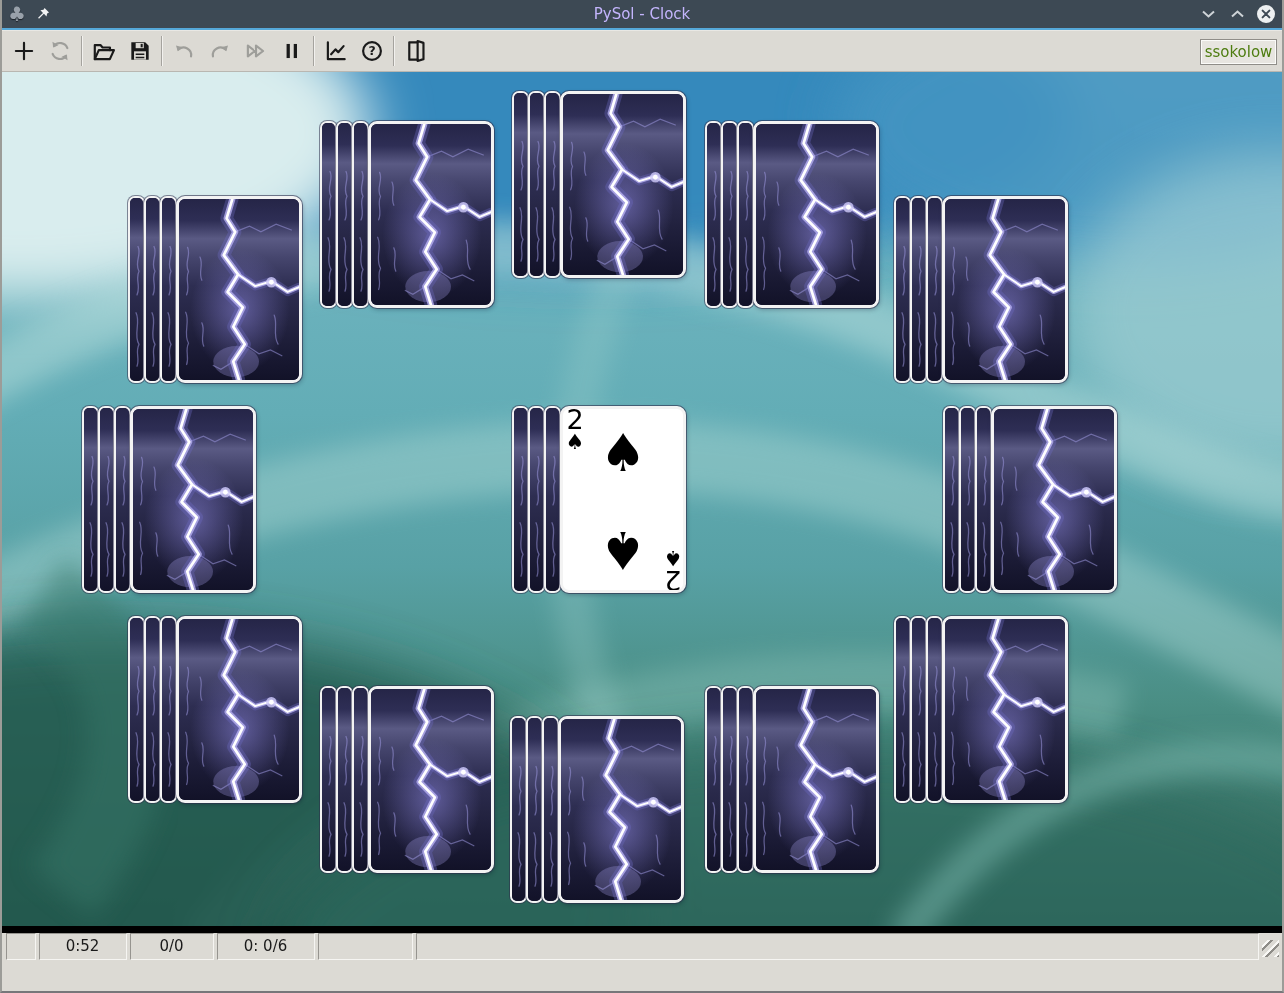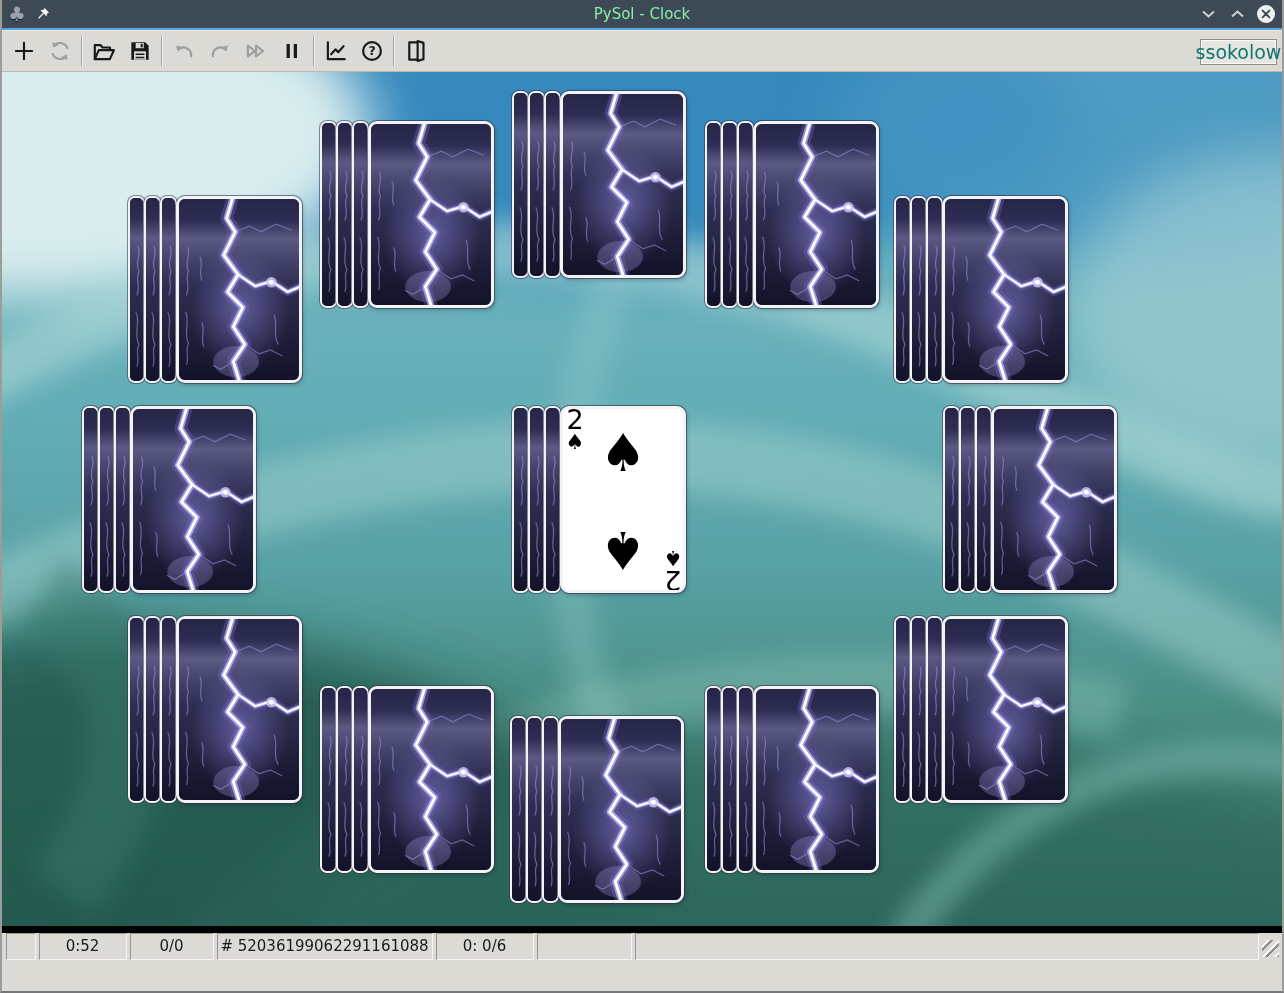--- a/index.html
+++ b/index.html
@@ -6,42 +6,42 @@
   html,body { width:1284px; height:993px; overflow:hidden;
     font-family:"DejaVu Sans","Liberation Sans",sans-serif; }
   .window { position:relative; width:1284px; height:993px; background:#dcdad4;
     border-left:2px solid #9c9c98; border-right:2px solid #9c9c98; border-bottom:2px solid #77777a; }
 
   
   .titlebar { position:relative; height:28px; background:#3d4954; display:flex; align-items:center; }
   .tb-left { display:flex; align-items:center; gap:10px; padding-left:6px; }
   .club-glyph { font-size:20px; line-height:20px; color:#99a1aa; text-shadow:0 1px 1px #1c2228; }
   .pin-svg { display:block; }
-  .tb-title { position:absolute; left:0; right:0; text-align:center; color:#86efac; font-size:15px; pointer-events:none; }
+  .tb-title { position:absolute; left:0; right:0; text-align:center; color:#c4b5fd; font-size:15px; pointer-events:none; }
   .tb-controls { position:absolute; right:6px; top:0; height:28px; display:flex; align-items:center; gap:9px; }
   .tb-btn { display:flex; align-items:center; justify-content:center; width:20px; height:20px; cursor:default; }
   .accent-line { height:2px; background:#55a8d9; }
 
   
   .menubar { height:32px; background:#dcdad4; display:flex; align-items:center; padding-left:4px; }
   .menu-item { font-size:15px; color:#1a1a1a; padding:4px 9px; }
   .menu-item u { text-decoration:underline; text-underline-offset:2px; }
 
   
   .toolbar { position:relative; height:42px; background:#dcdad4; display:flex; align-items:center;
     padding-left:4px; border-top:1px solid #e9e8e4; border-bottom:1px solid #b9b7b1; }
   .tool-btn { width:34px; height:34px; display:flex; align-items:center; justify-content:center; margin:0 1px; }
   .tool-btn.enabled { color:#1a1a1a; }
   .tool-btn.disabled { color:#9e9e9a; }
   .tool-sep { width:2px; height:30px; margin:0 3px;
     background:linear-gradient(90deg,#a5a39e 0 1px,#f2f1ee 1px 2px); }
   .tool-btn svg .s { stroke:currentColor; stroke-width:2; stroke-linecap:round; stroke-linejoin:round; fill:none; }
   .tool-btn svg .f { fill:currentColor; }
   .userbox { position:absolute; right:5px; top:8px; width:77px; height:26px; background:#e7e5e0;
-    border:1px solid #8f8d88; box-shadow:inset 0 0 0 1px #fbfbf9; font-size:19px; color:#0f766e;
+    border:1px solid #8f8d88; box-shadow:inset 0 0 0 1px #fbfbf9; font-size:15px; color:#4d7c0f;
     display:flex; align-items:center; justify-content:center; }
 
   
   .game-area { position:relative; width:1280px; height:854px; overflow:hidden; background:#5ea7ae; }
   .wallpaper { position:absolute; left:0; top:0; width:100%; height:100%; }
   .pile { position:absolute; width:180px; height:191px; }
   .sliver { position:absolute; top:0; width:17px; height:187px; border:2px solid #f3f3f3; border-radius:7px;
     overflow:hidden; background:#23234a; box-shadow:0 0 0 1px rgba(45,45,75,.55); }
   .sliver svg { position:absolute; left:-1px; top:-1px; }
   .card { position:absolute; top:0; width:126px; height:187px; border:3px solid #f3f3f3; border-radius:9px;
@@ -548,20 +548,19 @@
             <span class="csuit">♠</span>
           </div>
         </div>
       </div>
     </div>
 
   <div class="statusbar" id="statusbar">
       <div class="status-panel" style="width: 30px;"></div>
       <div class="status-panel" style="width: 88px;">0:52</div>
       <div class="status-panel" style="width: 84px;">0/0</div>
-      <div class="status-panel" style="width: 216px;"># 52036199062291161088</div>
       <div class="status-panel" style="width: 98px;">0: 0/6</div>
       <div class="status-panel" style="width: 95px;"></div>
       <div class="status-panel grow"></div>
       <div class="resize-grip"></div>
     </div>
 
 </div>
 
 </body></html>

